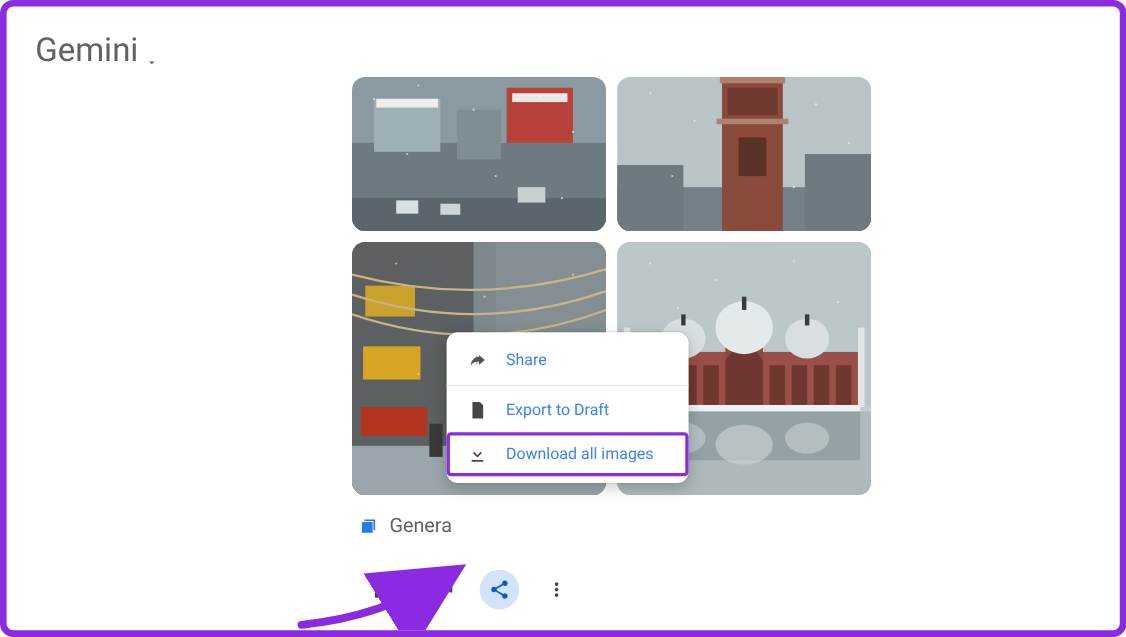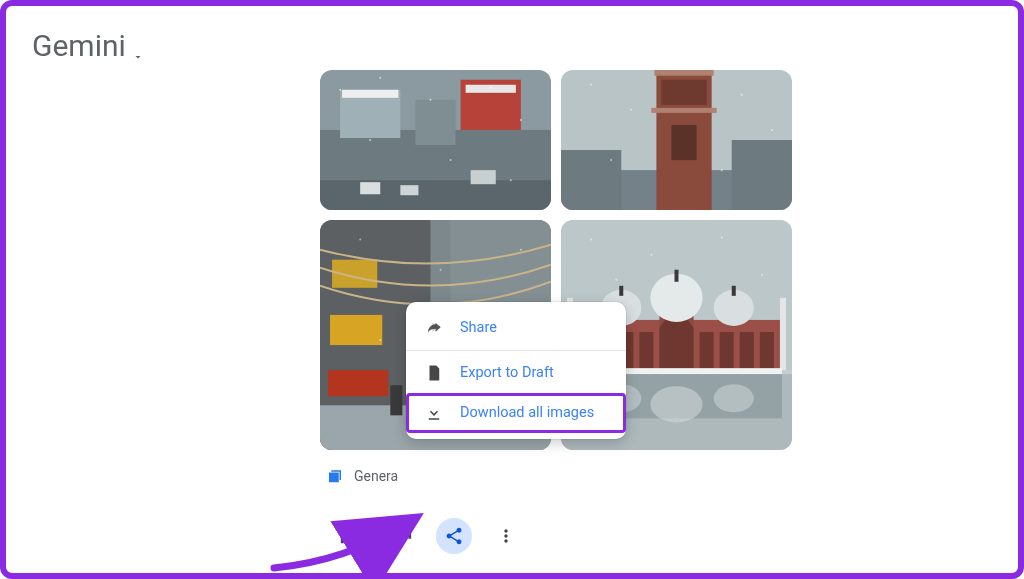--- a/index.html
+++ b/index.html
@@ -49,22 +49,23 @@
     position: relative;
   }
   .tile svg { display: block; width: 100%; height: 100%; }
 
   
   .caption-row {
     position: absolute;
     left: 320px;
     top: 462px;
     display: flex;
+    align-items: center;
     color: #5f6368;
-    font-size: 14px;
+    font-size: 18px;
     gap: 10px;
   }
   .caption-row .cap-icon { display:inline-flex; }
 
   
   .action-bar {
     position: absolute;
     left: 326px;
     top: 512px;
     display: flex;

